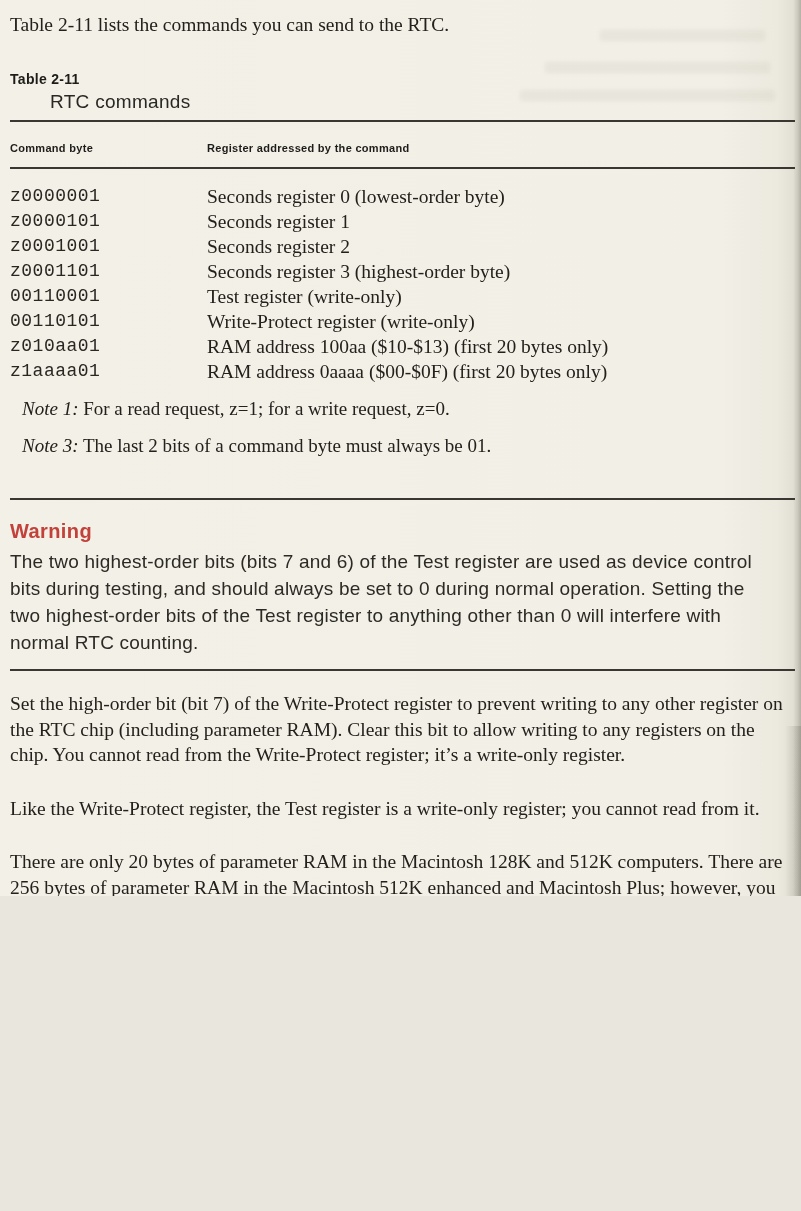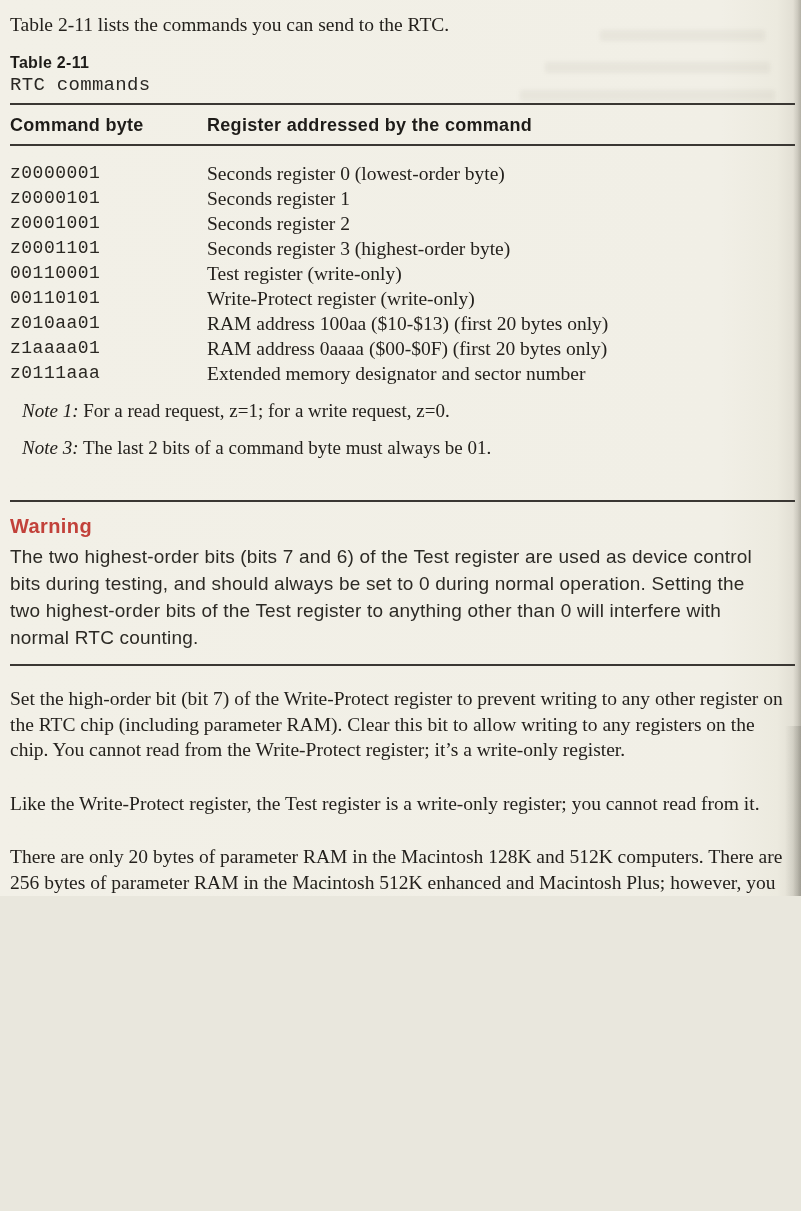--- a/index.html
+++ b/index.html
@@ -29,48 +29,49 @@
   }
   .serif { font-family: "Liberation Serif", serif; }
   .it    { font-style: italic; }
 
   .intro {
     margin: 12px 0 0 0;
     font-size: 19.5px;
     line-height: 25px;
   }
   .table-title {
-    margin-top: 15px;
+    margin-top: 32px;
     font-family: "Liberation Sans", sans-serif;
     font-weight: bold;
-    font-size: 16px;
+    font-size: 14px;
     line-height: 21px;
     letter-spacing: 0.3px;
     color: #1e1c19;
   }
   .table-subtitle {
-    font-family: Liberation Mono, monospace;
+    font-family: Liberation Sans, sans-serif;
     font-size: 19px;
     line-height: 24px;
     letter-spacing: 0.3px;
     color: #2a2824;
+    margin-left: 40px;
   }
   .rule {
     border: none;
     border-top: 2.5px solid #3a3733;
     margin: 0;
     width: 785px;
   }
   .rule-table-top { margin-top: 6px; }
   .thead {
     display: flex;
-    padding: 11px 0 10px 0;
+    padding: 17px 0 10px 0;
     font-family: "Liberation Sans", sans-serif;
     font-weight: bold;
-    font-size: 18px;
+    font-size: 11px;
     line-height: 18px;
     letter-spacing: 0.3px;
     color: #1e1c19;
   }
   .col-cmd { width: 197px; flex: 0 0 197px; }
   .tbody { padding-top: 15px; }
   .trow { display: flex; line-height: 25px; }
   .trow .cmd {
     width: 197px; flex: 0 0 197px;
     font-family: "Liberation Mono", monospace;
@@ -80,21 +81,21 @@
   }
   .trow .reg { font-size: 19.5px; }
   .notes { margin-top: 8px; }
   .note {
     margin: 12px;
     font-size: 19px;
     line-height: 25px;
   }
   .rule-warning-top { margin-top: 40px; }
   .warning-title {
-    padding-top: 13px;
+    padding-top: 20px;
     font-family: "Liberation Sans", sans-serif;
     font-weight: bold;
     font-size: 20px;
     line-height: 22px;
     letter-spacing: 0.4px;
     color: #c2413a;
   }
   .warning-body {
     margin: 6px 0 0 0;
     width: 762px;
@@ -201,24 +202,20 @@
       </div>
       <div class="trow">
         <span class="cmd">z010aa01</span>
         <span class="reg serif">RAM address 100aa ($10-$13) (first 20 bytes only)</span>
       </div>
       <div class="trow">
         <span class="cmd">z1aaaa01</span>
         <span class="reg serif">RAM address 0aaaa ($00-$0F) (first 20 bytes only)</span>
       </div>
       <div class="trow">
-        <span class="cmd">z0111aaa</span>
-        <span class="reg serif">Extended memory designator and sector number</span>
-      </div>
-      <div class="trow">
         <span class="cmd"></span>
       </div>
     </div>
 
     <div class="notes">
       <p class="note serif"><span class="it">Note 1:</span><span> For a read request, z=1; for a write request, z=0.</span></p>
       <p class="note serif"><span class="it">Note 3:</span><span> The last 2 bits of a command byte must always be 01.</span></p>
     </div>
 
     <div class="rule rule-warning-top"></div>

